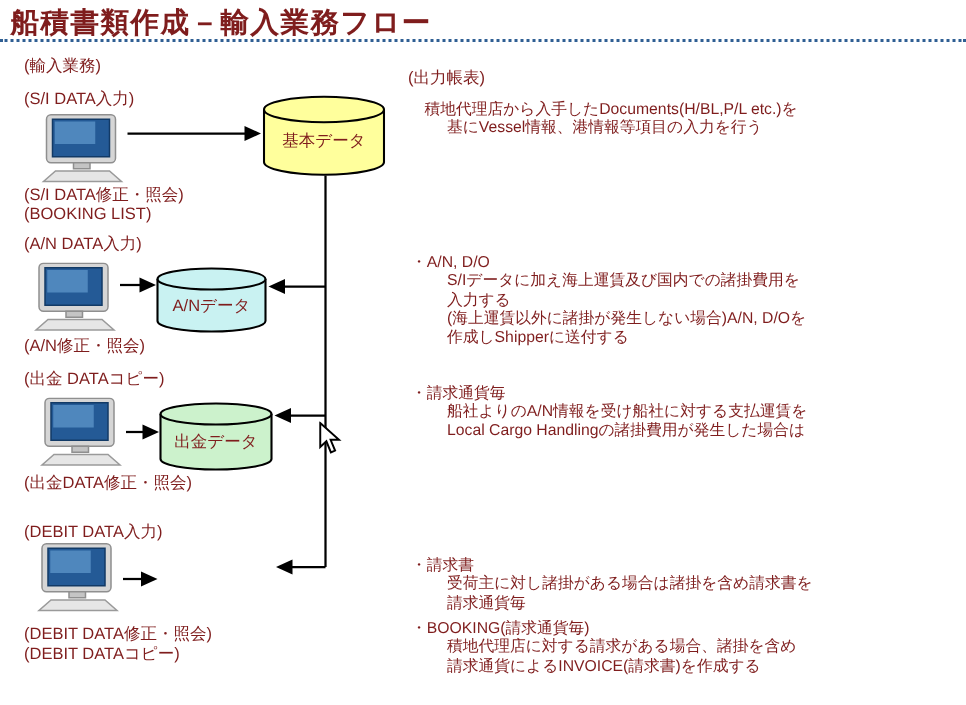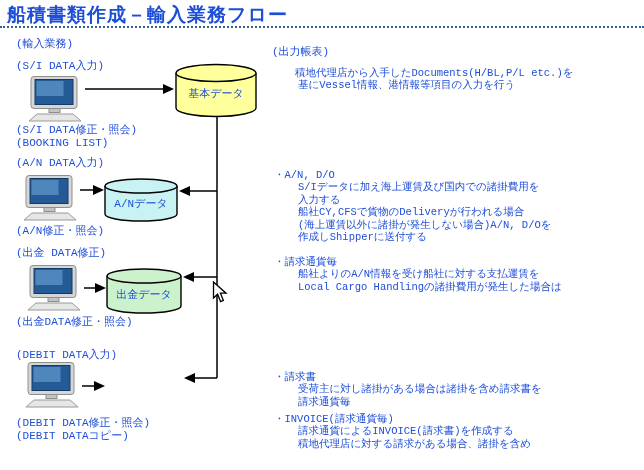--- a/index.html
+++ b/index.html
@@ -1,18 +1,18 @@
 <!DOCTYPE html>
 <html><head>
 <meta charset="utf-8">
 <style>
   html,body{margin:0;padding:0;background:#fff;}
   .stage{
     position:relative;width:644px;height:470px;background:#ffffff;
-    font-family:Liberation Mono, monospace;color:#1d4ed8;overflow:hidden;
+    font-family:Liberation Sans, sans-serif;color:#7f1d1d;overflow:hidden;
   }
   .title{
     position:absolute;left:7px;top:2px;font-size:19px;font-weight:bold;
     letter-spacing:1px;white-space:nowrap;
   }
   .title-rule{
     position:absolute;left:0;top:26px;width:644px;height:0;
     border-top:2px dotted #2f5f93;
   }
   .lbl{
@@ -42,21 +42,21 @@
 
   <div class="title">船積書類作成－輸入業務フロー</div>
   <div class="title-rule"></div>
 
   <div class="lbl" style="left:16px;top:38px">(輸入業務)</div>
   <div class="lbl" style="left:16px;top:60px">(S/I DATA入力)</div>
   <div class="lbl" style="left:16px;top:124px">(S/I DATA修正・照会)</div>
   <div class="lbl" style="left:16px;top:137px">(BOOKING LIST)</div>
   <div class="lbl" style="left:16px;top:157px">(A/N DATA入力)</div>
   <div class="lbl" style="left:16px;top:225px">(A/N修正・照会)</div>
-  <div class="lbl" style="left:16px;top:247px">(出金 DATA修正)</div>
+  <div class="lbl" style="left:16px;top:247px">(出金 DATAコピー)</div>
   <div class="lbl" style="left:16px;top:316px">(出金DATA修正・照会)</div>
   <div class="lbl" style="left:16px;top:349px">(DEBIT DATA入力)</div>
   <div class="lbl" style="left:16px;top:417px">(DEBIT DATA修正・照会)</div>
   <div class="lbl" style="left:16px;top:430px">(DEBIT DATAコピー)</div>
 
   <svg class="pc" style="left:27px;top:76px" width="56" height="46" viewBox="0 0 56 46">
     <rect x="4" y="0.5" width="46" height="32" rx="3" fill="#d6d6d6" stroke="#8f8f8f"></rect>
     <rect x="8" y="3.5" width="38" height="25" fill="#245a96" stroke="#123a66"></rect>
     <rect x="9.5" y="5" width="27" height="15" fill="#4f87bd"></rect>
     <rect x="22" y="32.5" width="11" height="4" fill="#c4c4c4" stroke="#8f8f8f"></rect>
@@ -137,48 +137,47 @@
     <g>
       <line x1="82" y1="386" x2="96" y2="386"></line>
       <polygon points="105,386 94,381 94,391"></polygon>
     </g>
   </svg>
 
   <div class="lbl" style="left:272px;top:46px">(出力帳表)</div>
 
   <div class="desc" style="left:283px;top:67px">
     <div class="d-title"></div>
-    <div style="margin-left:12px" class="d-line">積地代理店から入手したDocuments(H/BL,P/L etc.)を</div>
+    <div style="margin-left:0" class="d-line">積地代理店から入手したDocuments(H/BL,P/L etc.)を</div>
     <div style="margin-left:15px" class="d-line">基にVessel情報、港情報等項目の入力を行う</div>
   </div>
 
   <div class="desc" style="left:274px;top:169px">
     <div class="d-title">・A/N, D/O</div>
     <div class="d-line">S/Iデータに加え海上運賃及び国内での諸掛費用を</div>
     <div class="d-line">入力する</div>
-    <div class="d-line">船社CY,CFSで貨物のDeliveryが行われる場合</div>
     <div class="d-line">(海上運賃以外に諸掛が発生しない場合)A/N, D/Oを</div>
     <div class="d-line">作成しShipperに送付する</div>
   </div>
 
   <div class="desc" style="left:274px;top:256px">
     <div class="d-title">・請求通貨毎</div>
     <div class="d-line">船社よりのA/N情報を受け船社に対する支払運賃を</div>
     <div class="d-line">Local Cargo Handlingの諸掛費用が発生した場合は</div>
   </div>
 
   <div class="desc" style="left:274px;top:371px">
     <div class="d-title">・請求書</div>
     <div class="d-line">受荷主に対し諸掛がある場合は諸掛を含め請求書を</div>
     <div class="d-line">請求通貨毎</div>
   </div>
 
   <div class="desc" style="left:274px;top:413px">
-    <div class="d-title">・INVOICE(請求通貨毎)</div>
+    <div class="d-title">・BOOKING(請求通貨毎)</div>
+    <div class="d-line">積地代理店に対する請求がある場合、諸掛を含め</div>
     <div class="d-line">請求通貨によるINVOICE(請求書)を作成する</div>
-    <div class="d-line">積地代理店に対する請求がある場合、諸掛を含め</div>
   </div>
 
   <svg class="cursor" style="left:212px;top:281px" width="17" height="23" viewBox="0 0 17 23">
     <polygon points="1.5,1 1.5,17 5.6,13.2 8.6,20.6 11.4,19.4 8.4,12.2 14,12.2" fill="#ffffff" stroke="#000000" stroke-width="1.3"></polygon>
   </svg>
 
 </div>
 
 </body></html>

